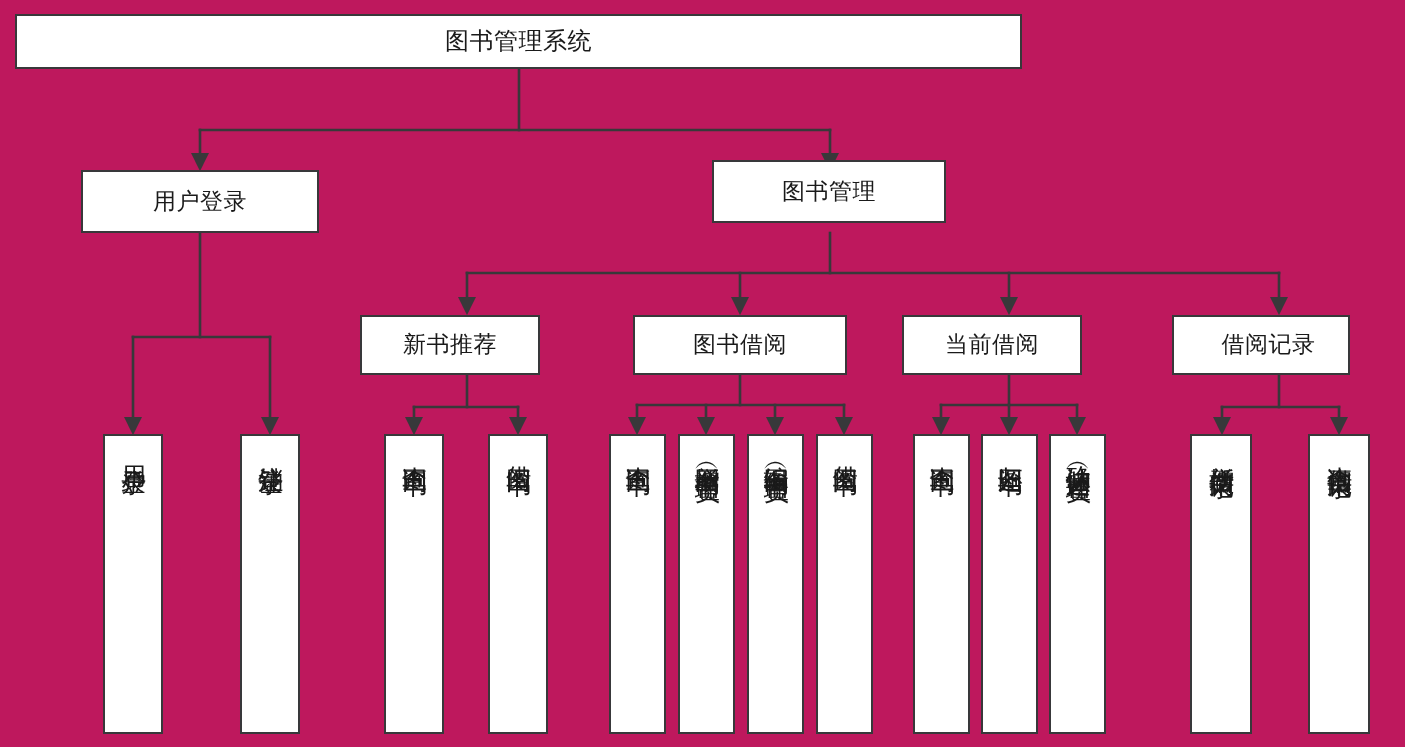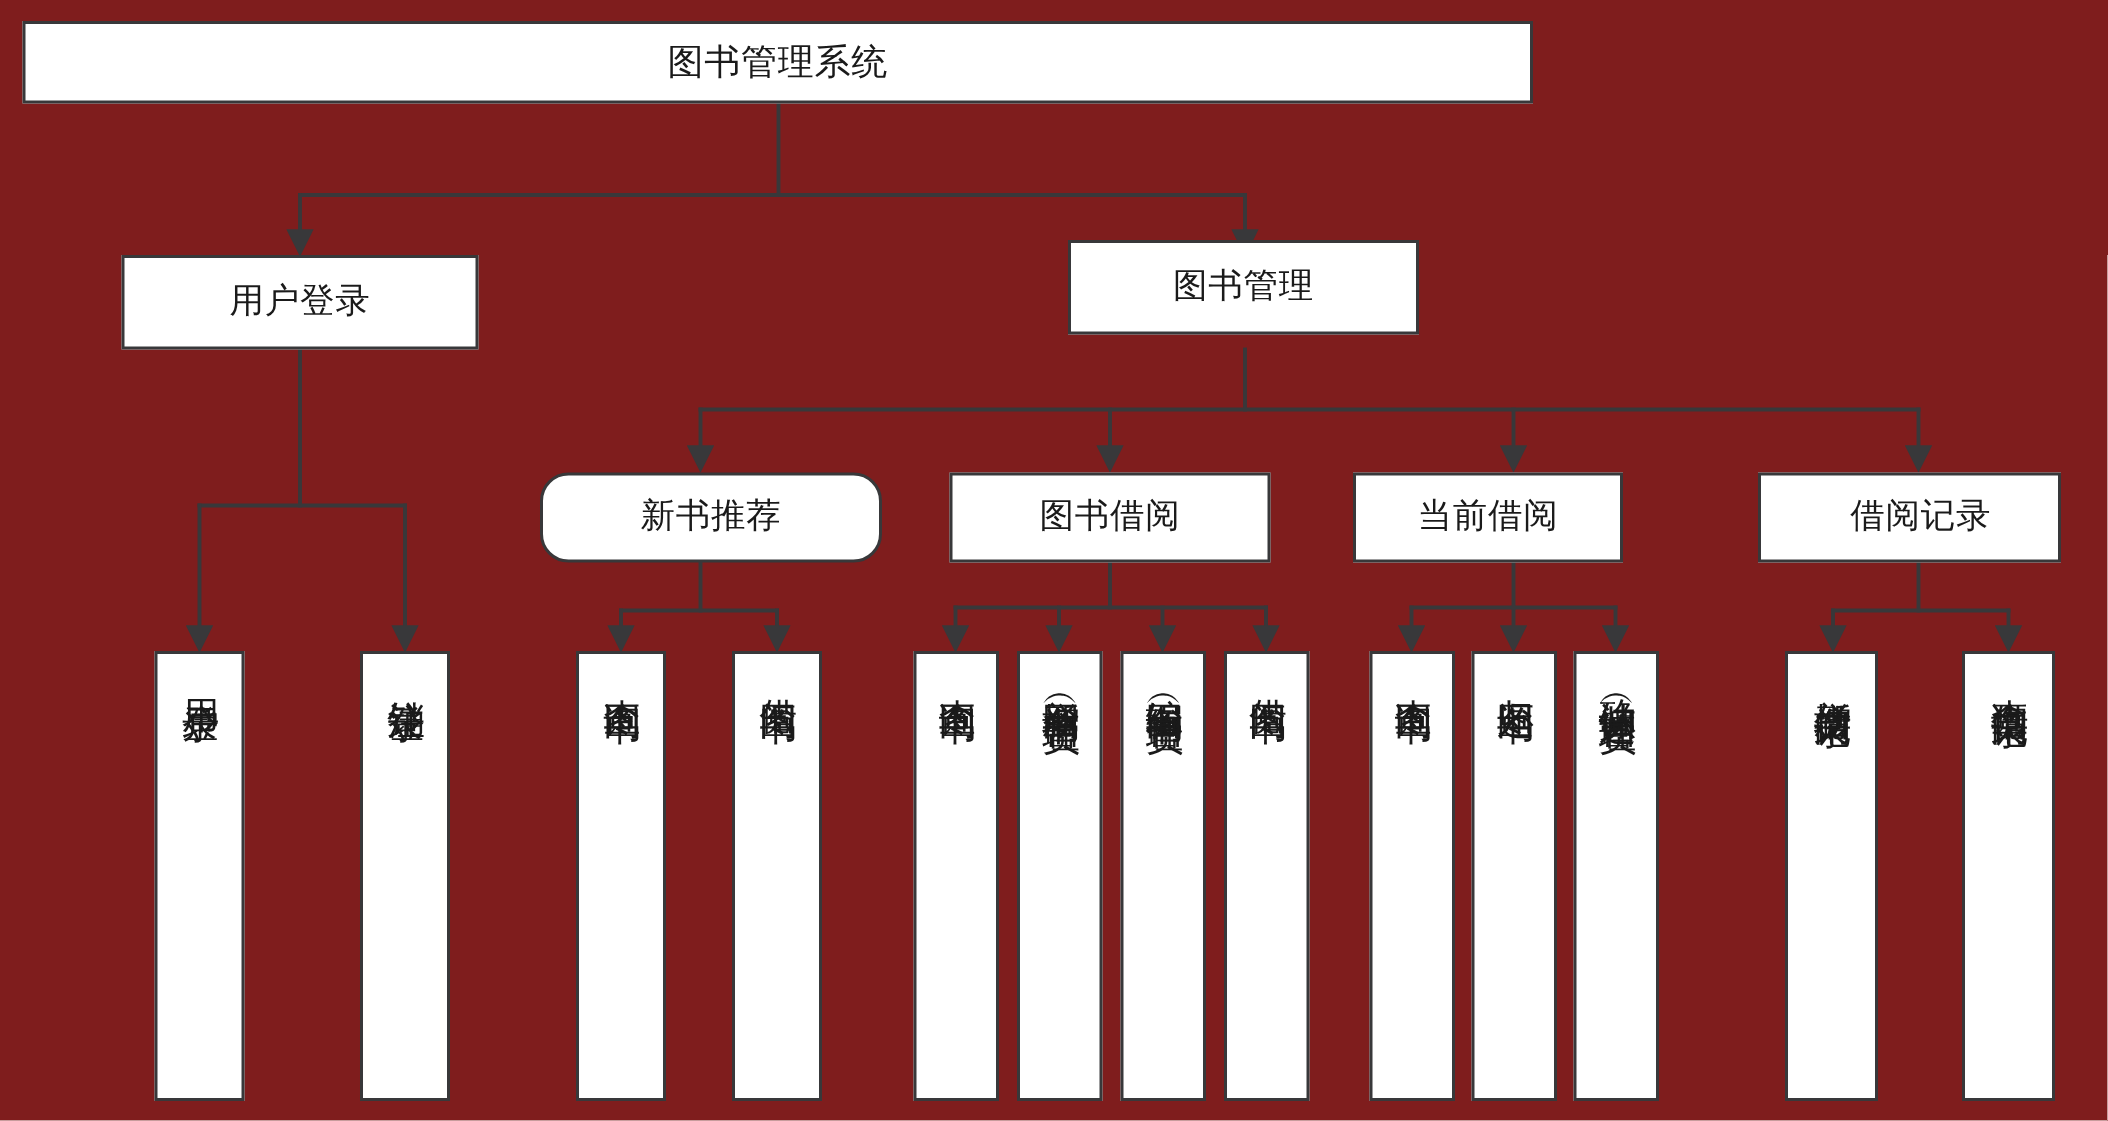--- a/index.html
+++ b/index.html
@@ -8,21 +8,21 @@
     padding: 0;
     background: #ffffff;
   }
   body {
     font-family: "DejaVu Sans", "Liberation Sans", sans-serif;
   }
   #canvas {
     position: relative;
     width: 1405px;
     height: 747px;
-    background: #7f1d1d;
+    background: #be185d;
     overflow: hidden;
   }
   #edges {
     position: absolute;
     left: 0;
     top: 0;
     width: 1405px;
     height: 747px;
     pointer-events: none;
   }
@@ -132,30 +132,30 @@
     <span class="lbl">图书管理系统</span>
   </div>
 
   <div class="node horiz" style="left:81px; top:170px; width:238px; height:63px;">
     <span class="lbl">用户登录</span>
   </div>
   <div class="node horiz" style="left:712px; top:160px; width:234px; height:63px;">
     <span class="lbl">图书管理</span>
   </div>
 
-  <div class="node horiz" style="left:360px; top:315px; width:228px; height:60px;border-radius:19px;">
+  <div class="node horiz" style="left:360px; top:315px; width:180px; height:60px;">
     <span class="lbl">新书推荐</span>
   </div>
   <div class="node horiz" style="left:633px; top:315px; width:214px; height:60px;">
     <span class="lbl">图书借阅</span>
   </div>
   <div class="node horiz" style="left:902px; top:315px; width:180px; height:60px;">
     <span class="lbl">当前借阅</span>
   </div>
-  <div class="node horiz" style="left:1172px; top:315px; width:202px; height:60px;padding-left:15px;">
+  <div class="node horiz" style="left:1172px; top:315px; width:178px; height:60px;padding-left:15px;">
     <span class="lbl">借阅记录</span>
   </div>
 
   <div class="node leaf" style="left:103px; top:434px; width:60px; height:300px;">
     <span class="lbl">用户登录</span>
   </div>
   <div class="node leaf" style="left:240px; top:434px; width:60px; height:300px;">
     <span class="lbl">注销登录</span>
   </div>
 

